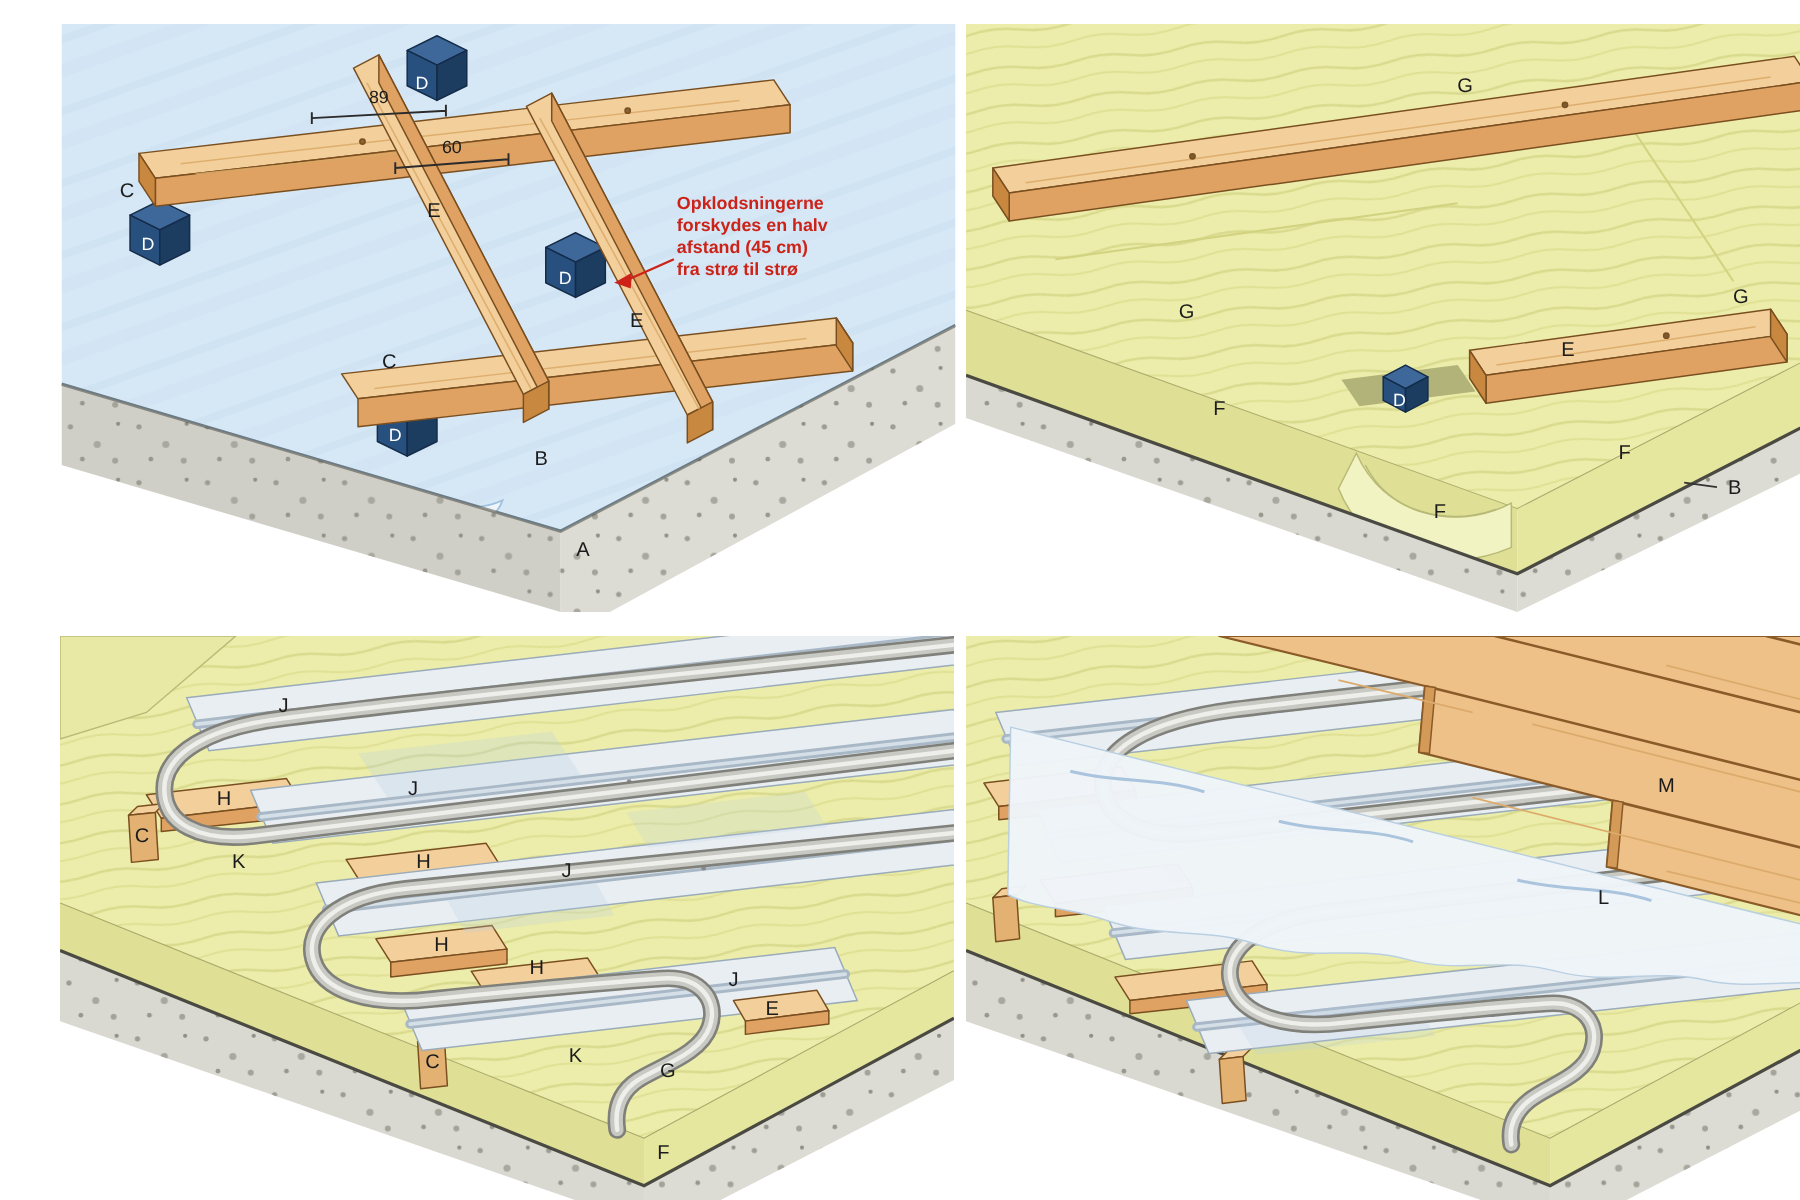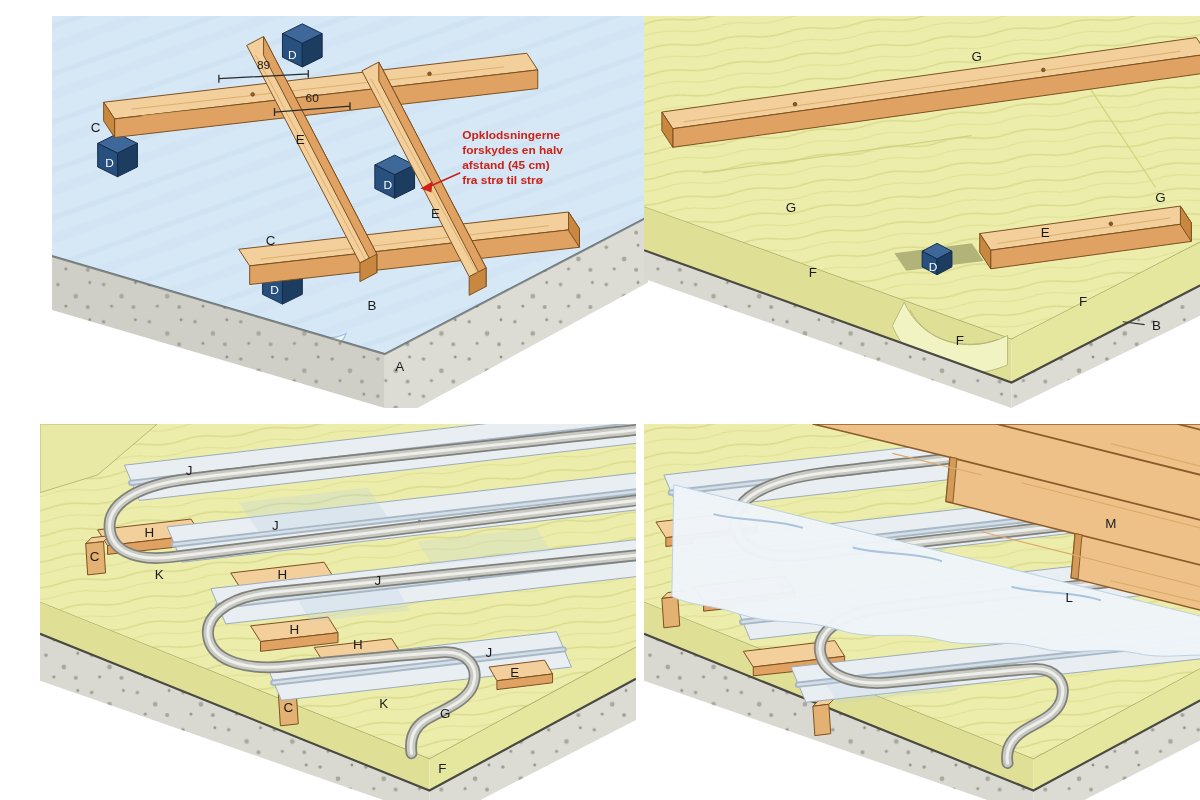--- a/index.html
+++ b/index.html
@@ -1,18 +1,18 @@
 <!DOCTYPE html>
 <html><head>
 <meta charset="utf-8">
 <style>
   html,body{margin:0;padding:0;background:#ffffff;}
   body{width:1200px;height:800px;position:relative;overflow:hidden;font-family:"Liberation Sans",sans-serif;}
   .panel{position:absolute;width:596px;height:392px;}
-  #p1{left:12px;top:0}#p2{left:604px;top:0}#p3{left:0;top:408px}#p4{left:604px;top:408px}
+  #p1{left:1px;top:0}#p2{left:604px;top:0}#p3{left:0;top:408px}#p4{left:604px;top:408px}
   svg{display:block;width:100%;height:100%;}
   
   .wo{stroke:#7a4f20;stroke-width:1;stroke-linejoin:round}
   .wt{fill:#f2cf9b}.wf{fill:#dfa263}.we{fill:#c9883f}
   .grain{stroke:#d9a865;stroke-width:1;fill:none;opacity:.85}
   
   .bo{stroke:#142c49;stroke-width:1;stroke-linejoin:round}
   .bt{fill:#3d6899}.bl{fill:#28507e}.br{fill:#1c3c60}
   
   .it{fill:#ecedaa}.if1{fill:#dfe095}.if2{fill:#e6e79f}

